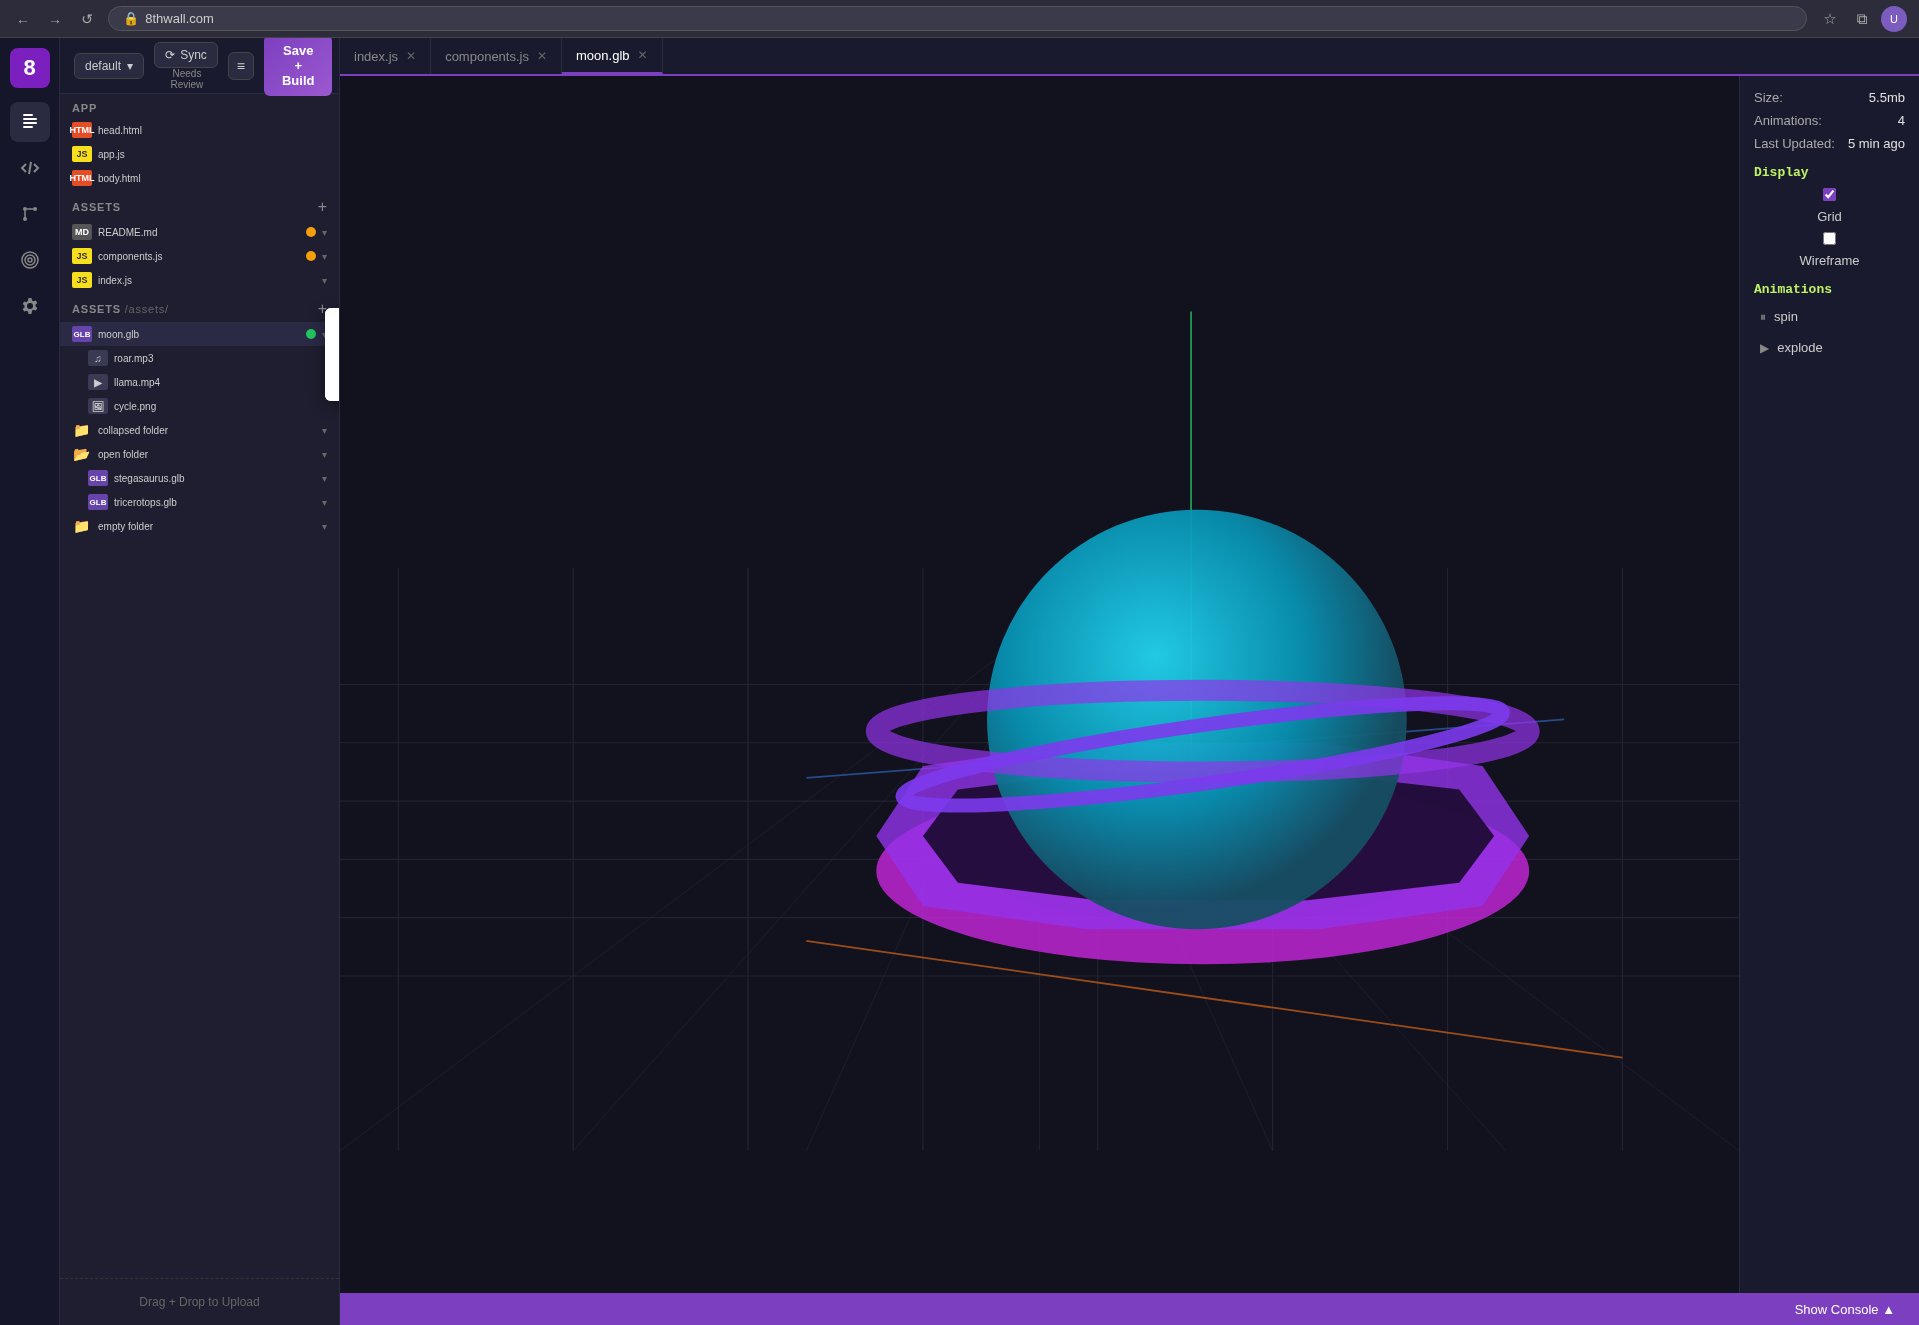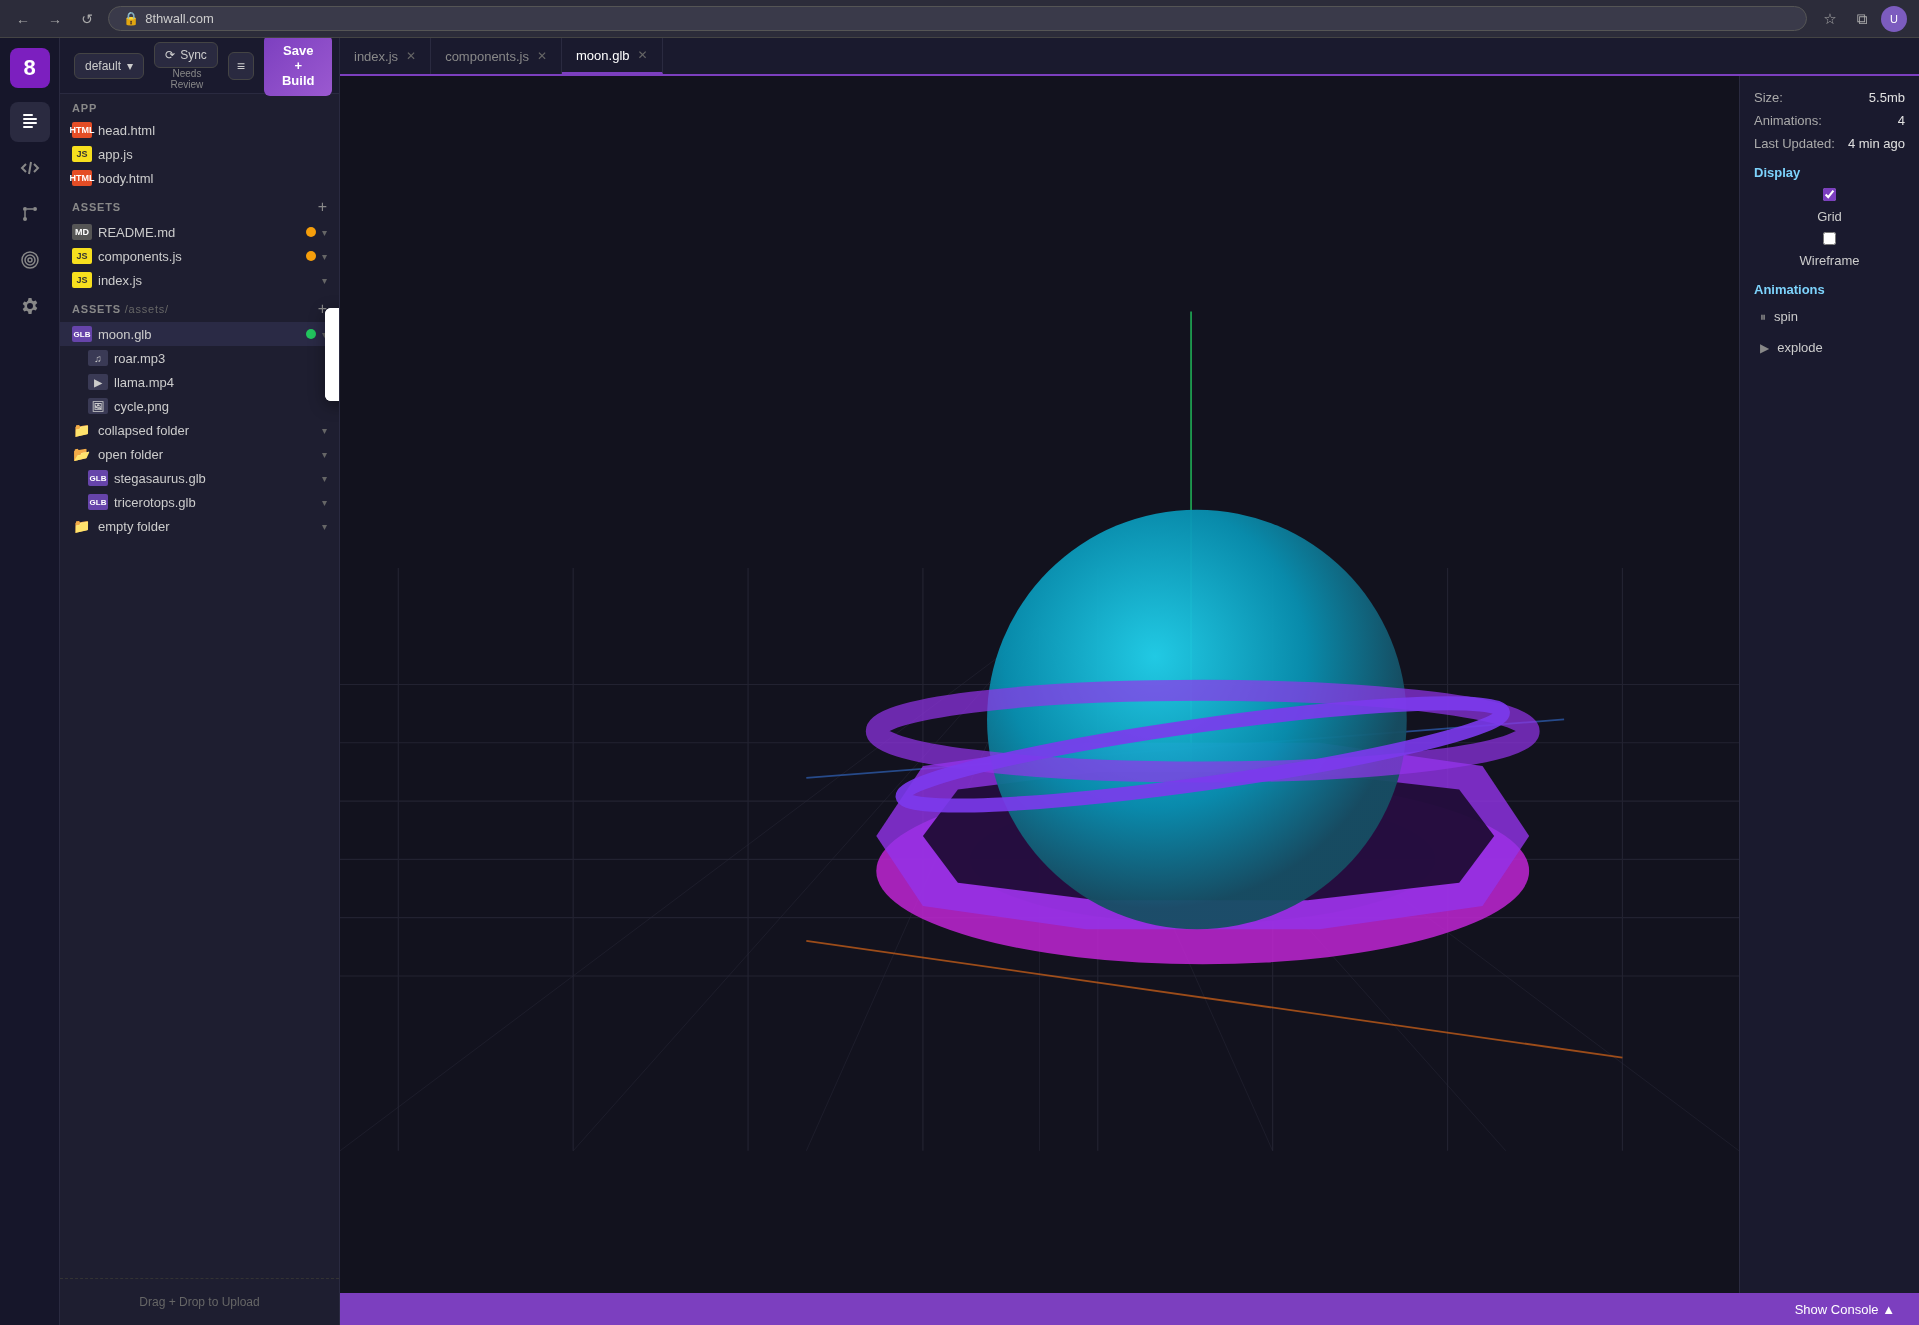--- a/index.html
+++ b/index.html
@@ -198,21 +198,21 @@
     .file-icon.glb { background: #6644aa; color: #fff; font-size: 8px; }
     .file-icon.mp3 { background: #3a3a55; color: #ccc; font-size: 10px; }
     .file-icon.mp4 { background: #3a3a55; color: #ccc; font-size: 10px; }
     .file-icon.png { background: #3a3a55; color: #ccc; font-size: 10px; }
     .file-icon.folder { background: none; color: #888; font-size: 14px; }
     .file-icon.folder-open { background: none; color: #888; font-size: 14px; }
 
     .file-name {
       flex: 1;
       color: #ccc;
-      font-size: 13px;
+      font-size: 10px;
       white-space: nowrap;
       overflow: hidden;
       text-overflow: ellipsis;
     }
     .file-status {
       width: 10px; height: 10px;
       border-radius: 50%;
       flex-shrink: 0;
     }
     .status-green { background: #22c55e; }
@@ -317,22 +317,23 @@
       display: flex;
       justify-content: space-between;
       margin-bottom: 8px;
       color: #aaa;
     }
     .right-panel-row .val { color: #e0e0e0; }
     .right-panel-section {
       margin-top: 14px;
       margin-bottom: 8px;
       font-weight: 600;
-      color: #7dd3fc;
+      color: #bef264;
       font-size: 13px;
+      font-family: Liberation Mono, monospace;
     }
     .checkbox-row {
       display: flex;
       align-items: center;
       gap: 8px;
       margin-bottom: 8px;
       color: #ccc;
       flex-direction: column;
     }
     .checkbox-row input[type=checkbox] {
@@ -648,21 +649,21 @@
         <div class="right-panel-row">
           <span>Size:</span>
           <span class="val">5.5mb</span>
         </div>
         <div class="right-panel-row">
           <span>Animations:</span>
           <span class="val">4</span>
         </div>
         <div class="right-panel-row">
           <span>Last Updated:</span>
-          <span class="val">4 min ago</span>
+          <span class="val">5 min ago</span>
         </div>
 
         <div class="right-panel-section">Display</div>
         <div class="checkbox-row">
           <input type="checkbox" id="grid-cb" checked="" style="">
           <label for="grid-cb">Grid</label>
         </div>
         <div class="checkbox-row">
           <input type="checkbox" id="wireframe-cb" style="">
           <label for="wireframe-cb">Wireframe</label>

